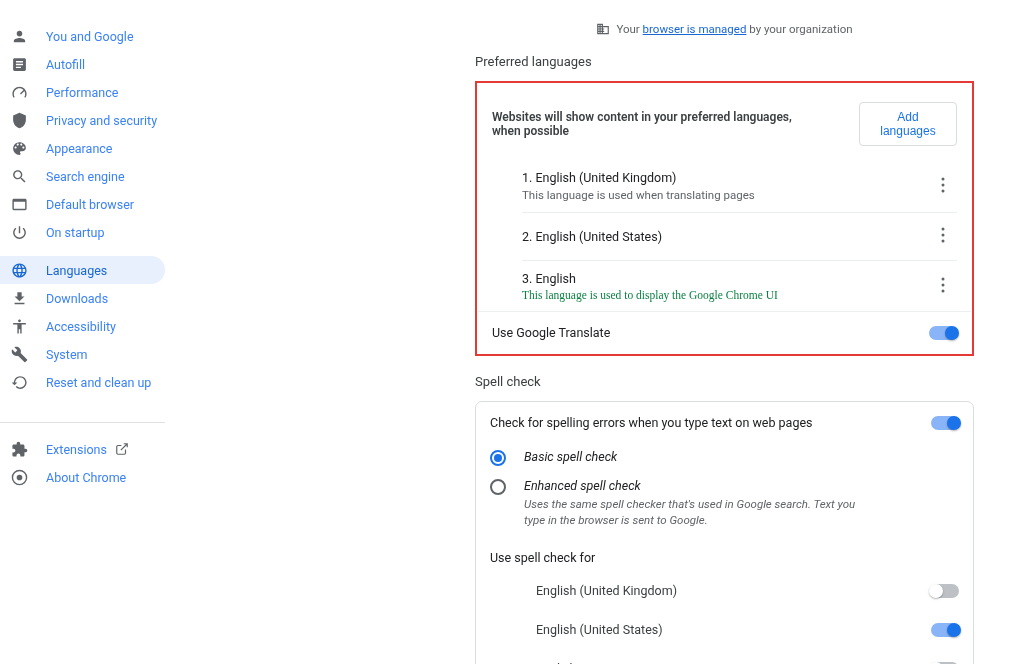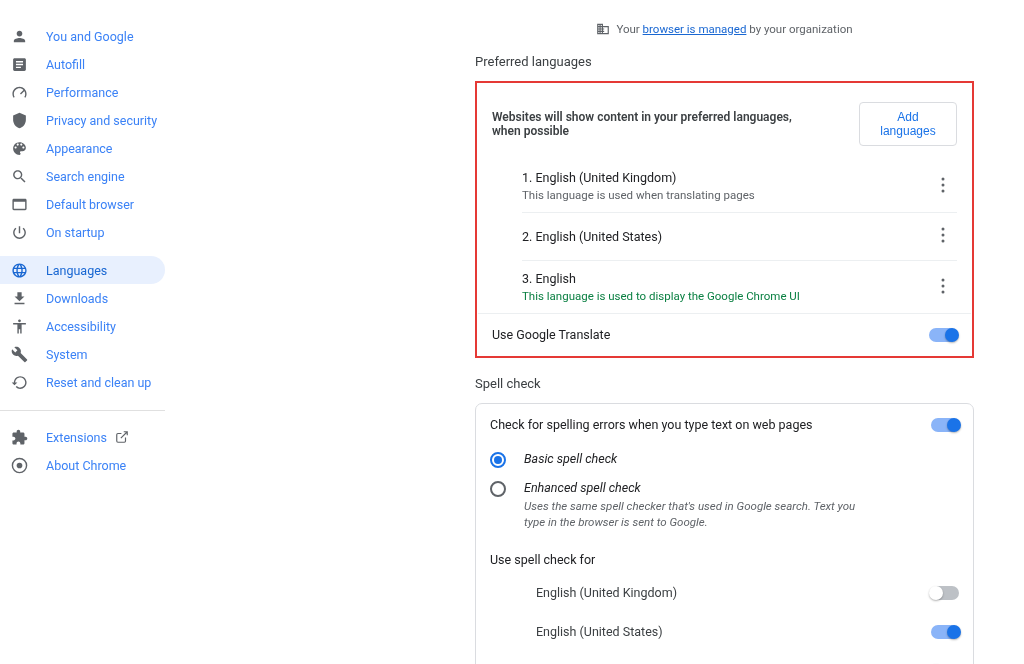--- a/index.html
+++ b/index.html
@@ -39,21 +39,21 @@
       color: #5f6368;
     }
     .sidebar-item .icon svg { width: 17px; height: 17px; }
     .sidebar-item.active {
       background: #e8f0fe;
       color: #1967d2;
       border-radius: 0 14px 14px 0;
       width: 165px;
     }
     .sidebar-item.active .icon { color: #1967d2; }
-    .sidebar-group { border-top: 1px solid #e0e0e0; margin-top: 14px; padding-top: 12px; width: 165px; }
+    .sidebar-group { border-top: 1px solid #e0e0e0; margin-top: 26px; padding-top: 12px; width: 165px; }
     .sidebar-item .ext-icon { margin-left: 8px; width: 14px; height: 14px; display: flex; align-items: center; justify-content: center; color: #5f6368; }
 
     
     .main {
       flex: 1;
       padding: 0 50px 0 250px;
       overflow-y: auto;
     }
     .managed-notice {
       text-align: center;
@@ -117,21 +117,21 @@
     .lang-row {
       display: flex;
       justify-content: space-between;
       align-items: center;
       border-bottom: 1px solid #eceff1;
       padding: 10px 0;
     }
     .lang-row:last-child { border-bottom: none; }
     .lang-row .lang-text .lbl { font-size: 12.5px; color: #202124; }
     .lang-row .lang-text .sub { font-size: 11.5px; color: #5f6368; margin-top: 3px; }
-    .lang-row .lang-text .sub.green { color: #0b8043; }
+    .lang-row .lang-text .sub.green { color: #0b8043; font-family: Liberation Serif, serif; }
     .more-icon { cursor: pointer; padding: 4px 8px; color: #5f6368; margin-right: 4px; }
     .more-icon svg { width: 4px; height: 16px; }
 
     .setting-row {
       display: flex;
       justify-content: space-between;
       align-items: center;
       padding: 13px 14px;
       font-size: 12.5px;
       color: #202124;

